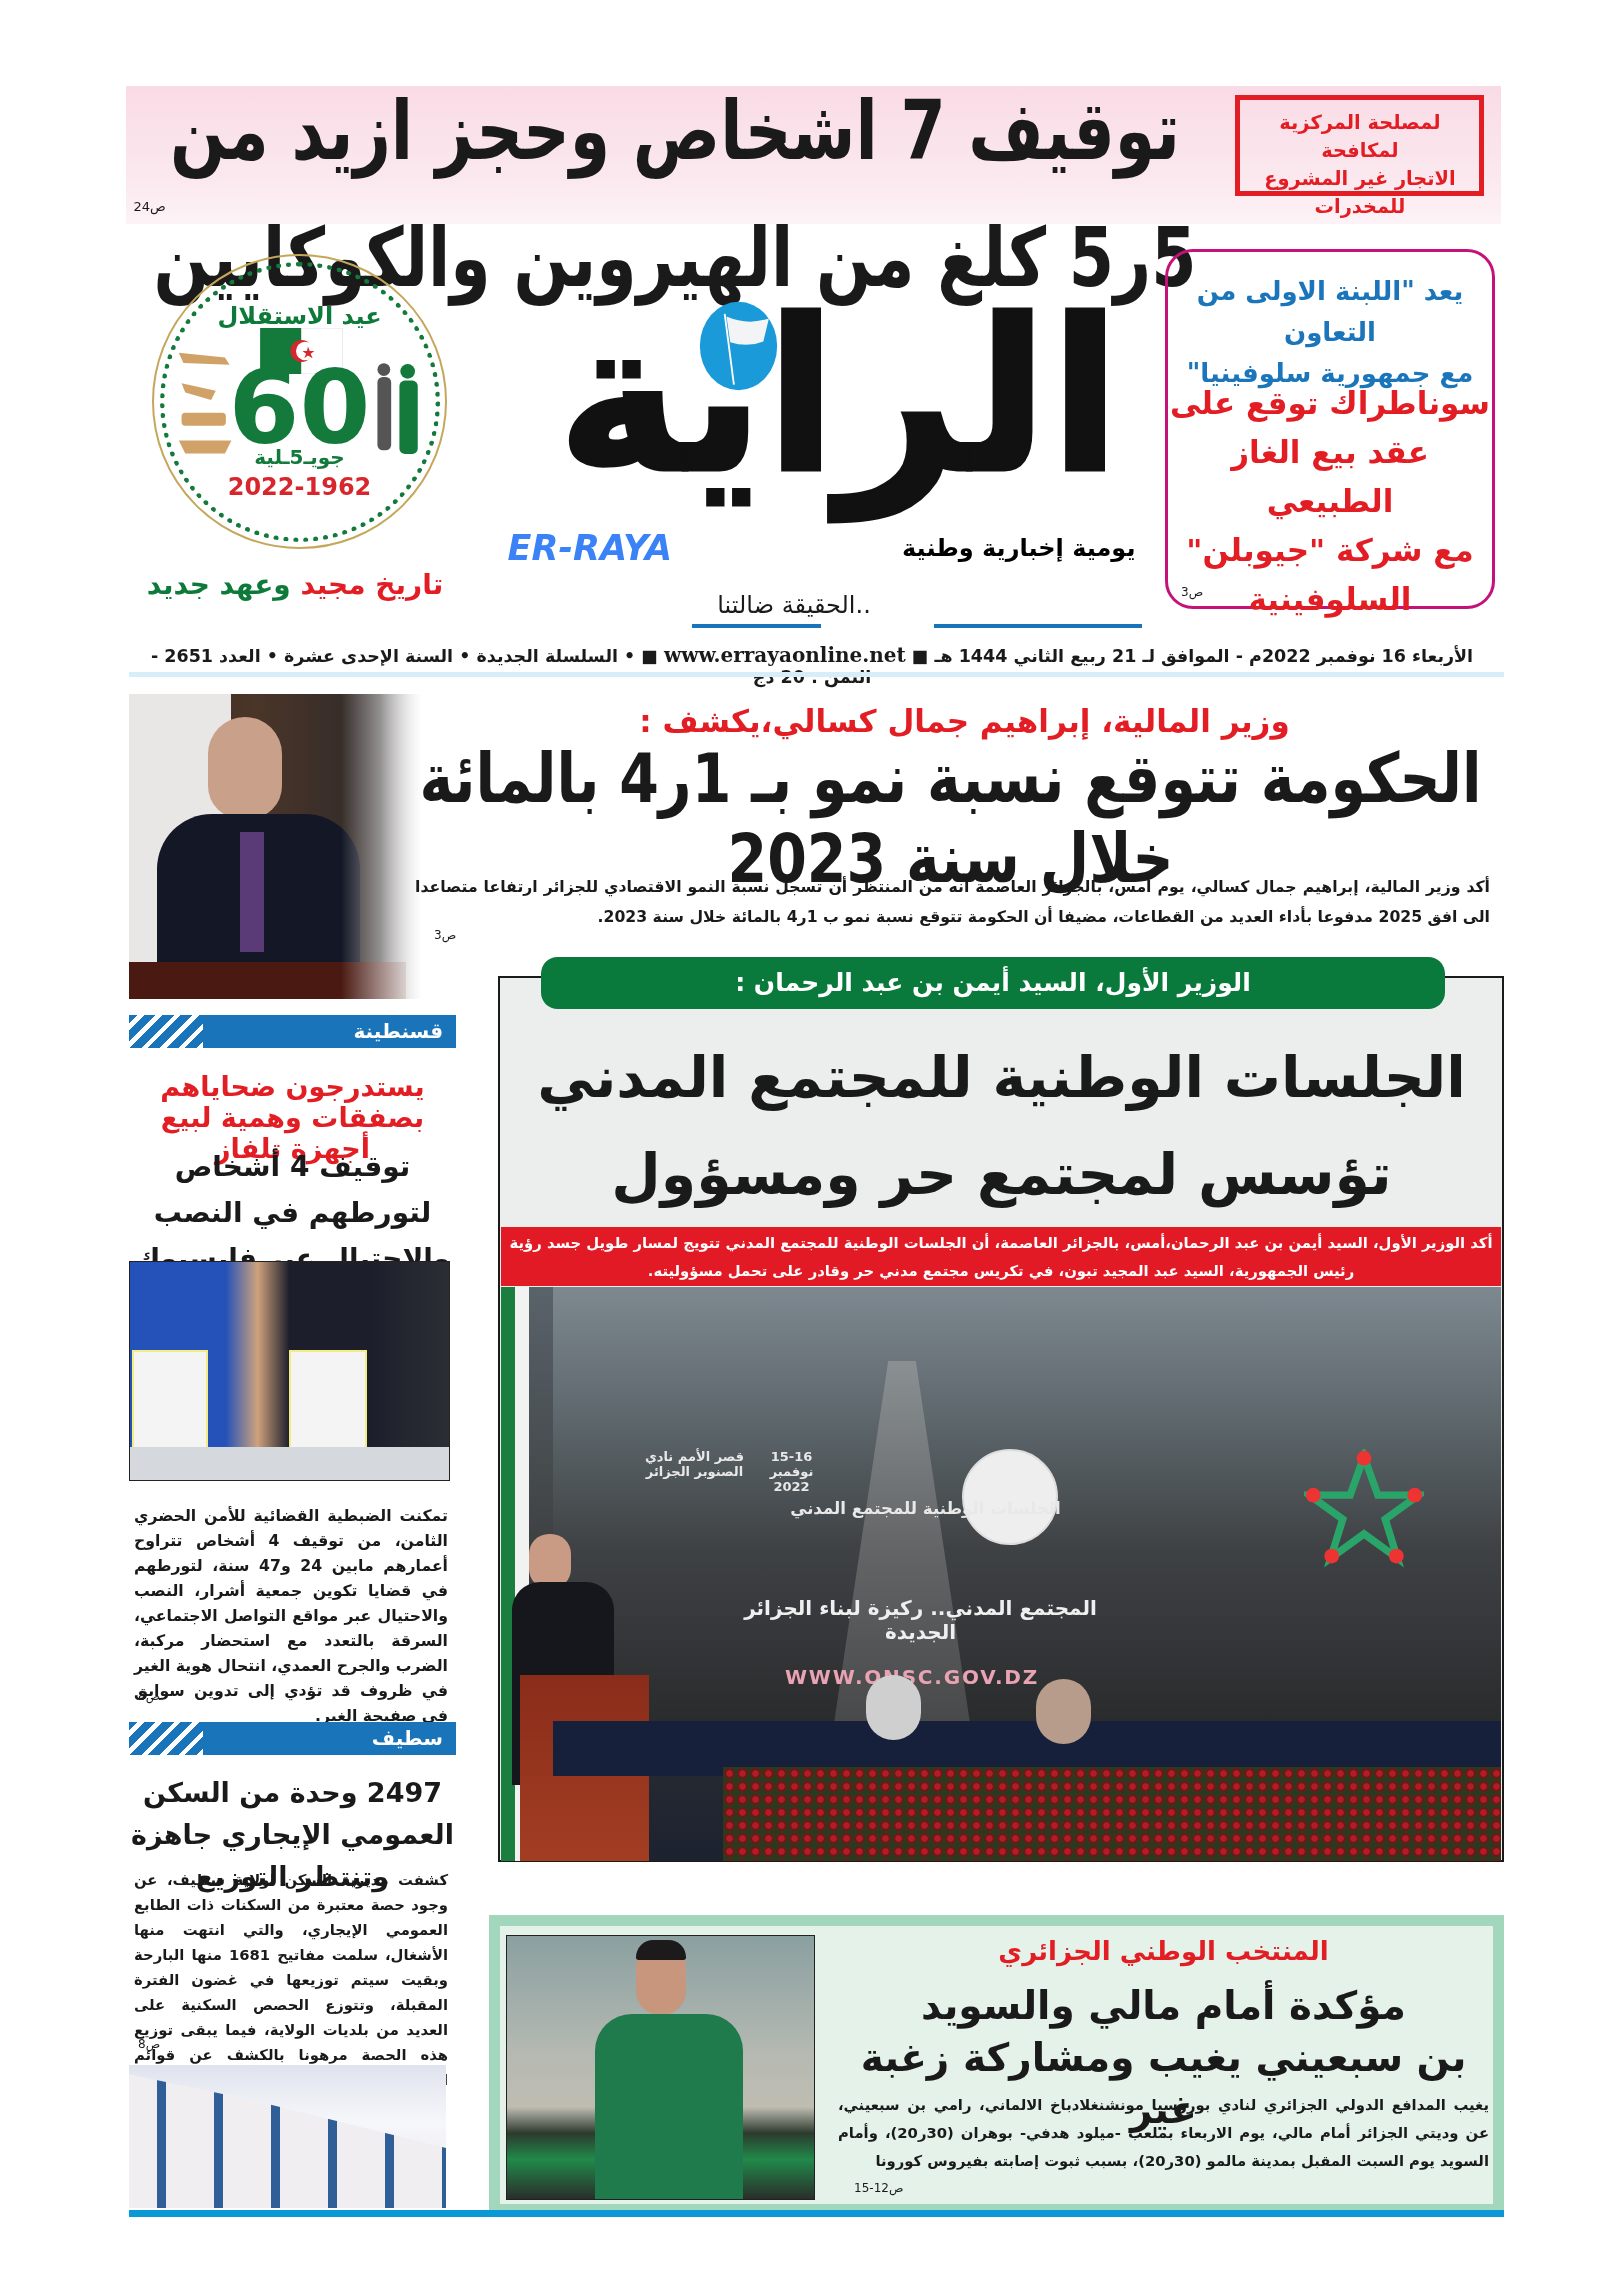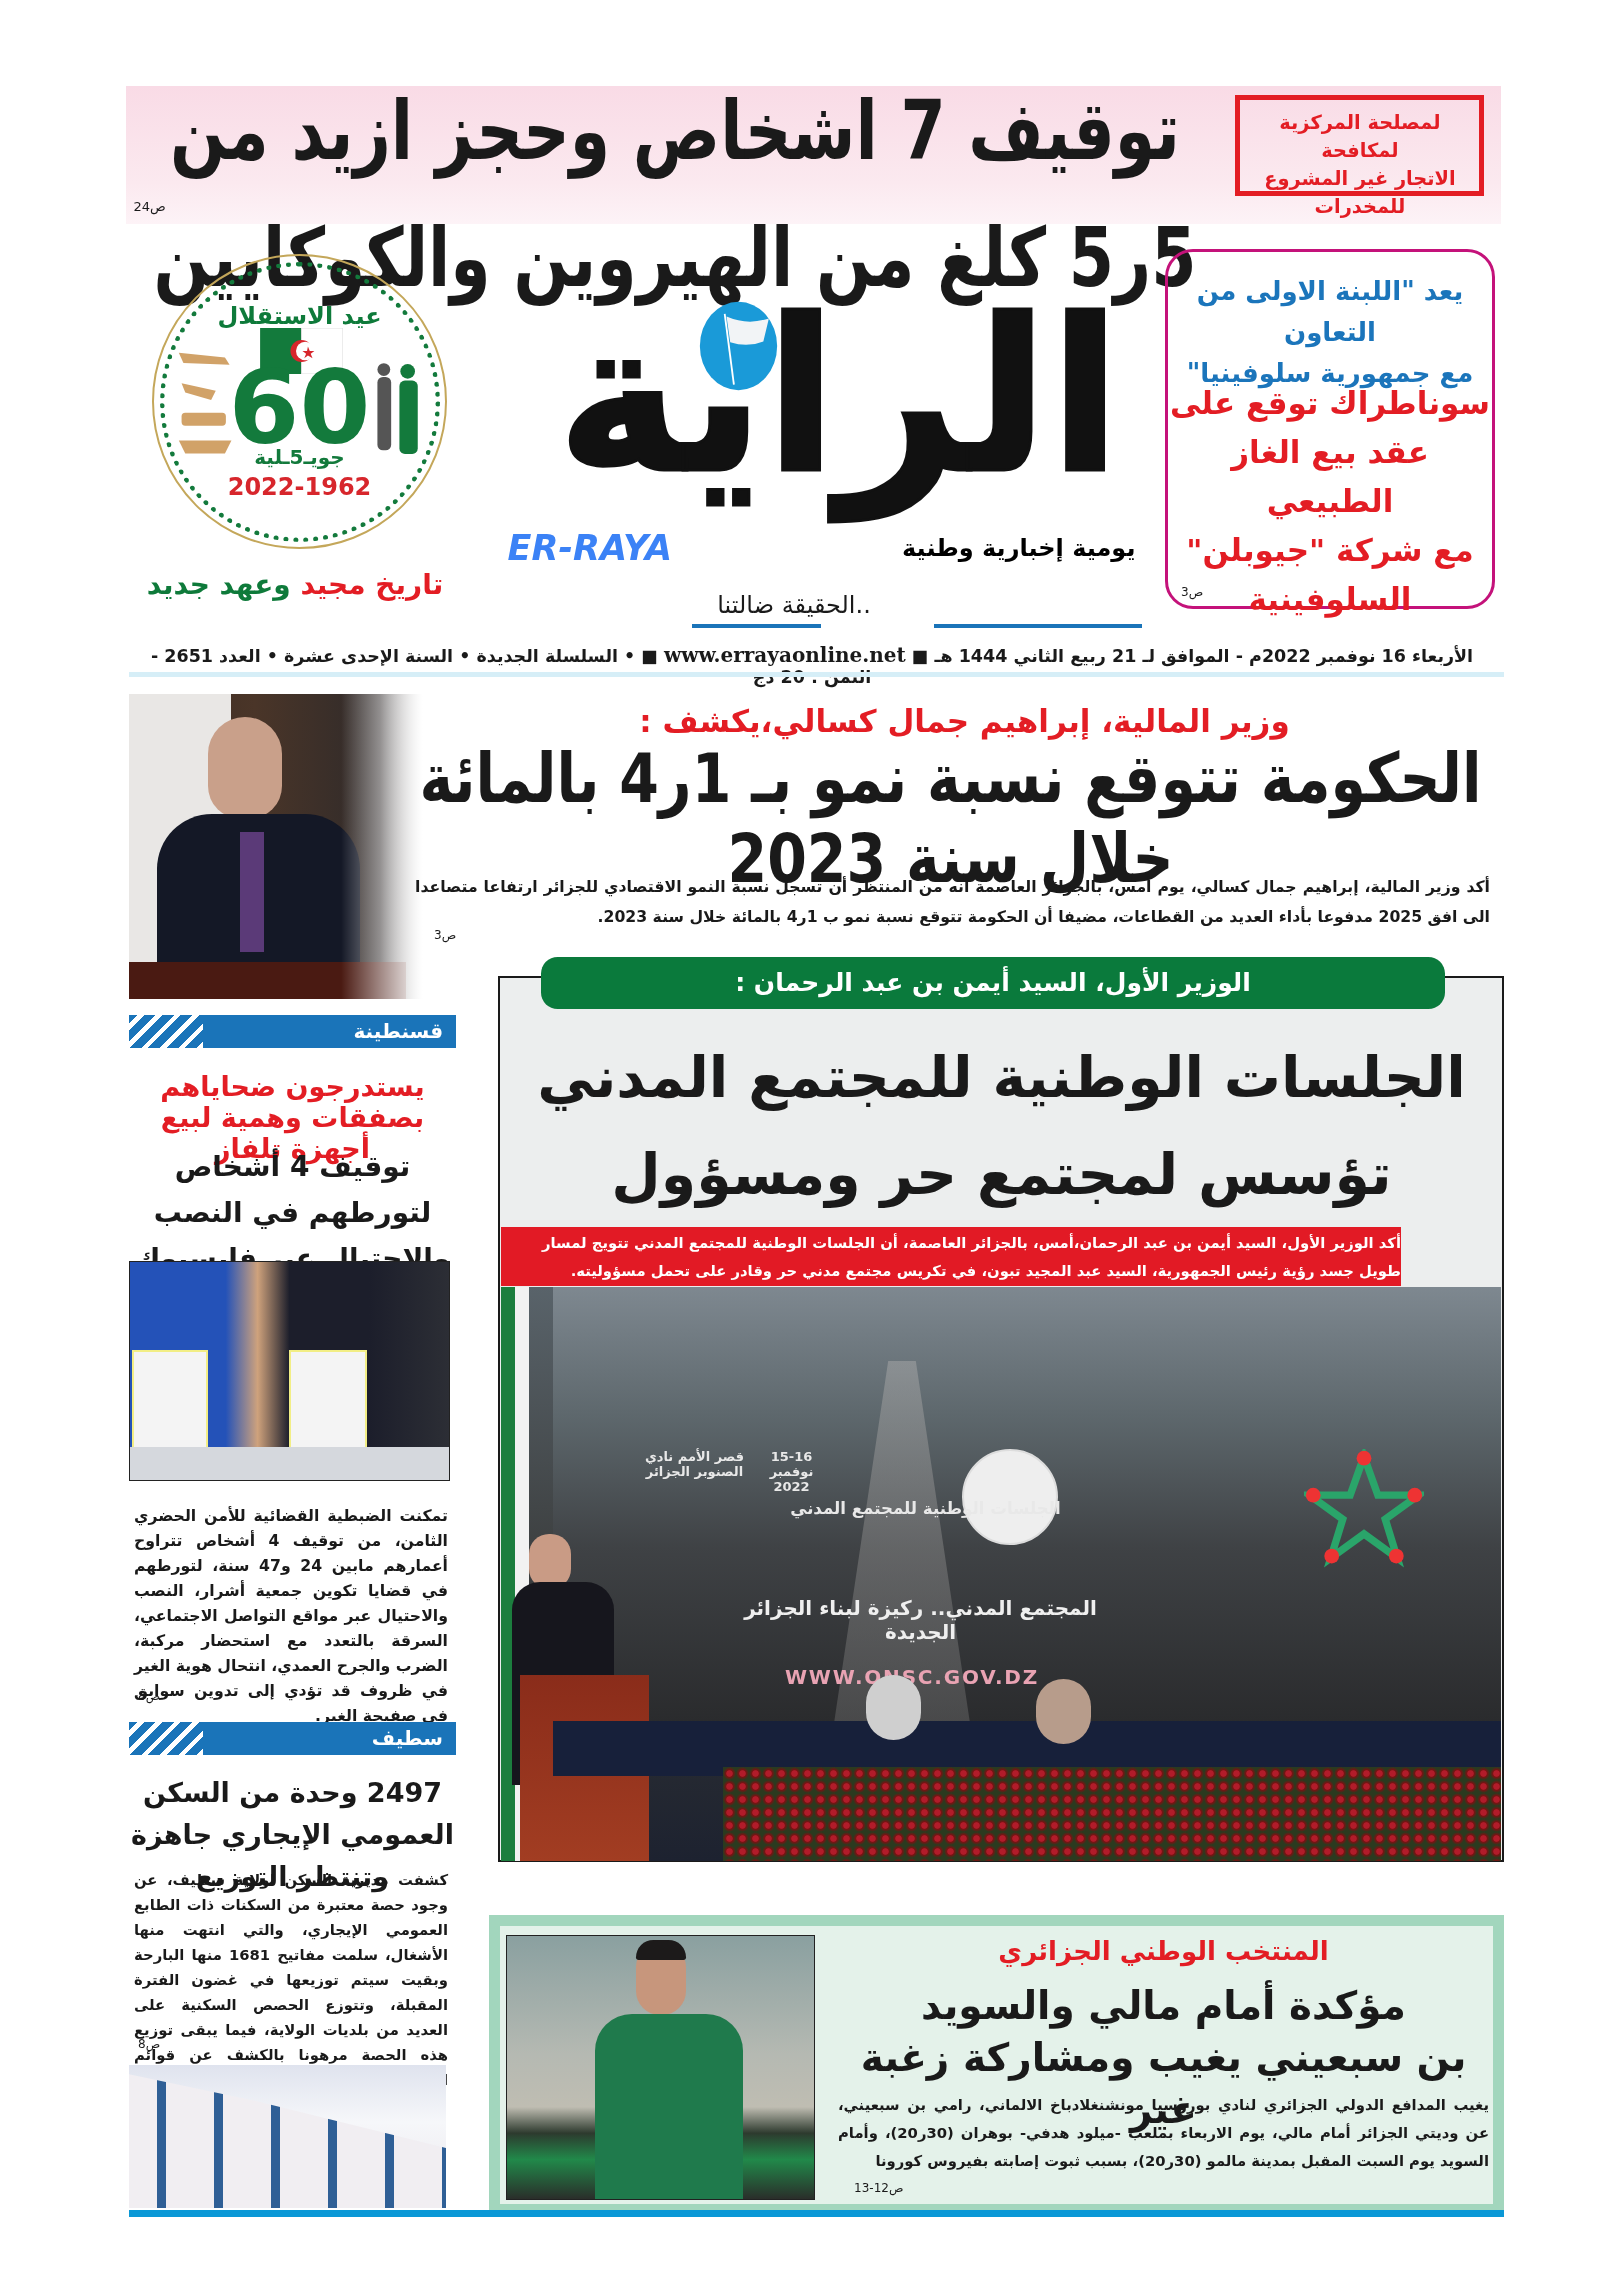--- a/index.html
+++ b/index.html
@@ -57,22 +57,22 @@
       font-size: 15.7px; font-weight: bold; line-height: 29.5px; }
     #finance-pageref { left: 434px; top: 928px; font-size: 12px; }
 
     
     #main-frame { left: 498px; top: 976px; width: 1006px; height: 886px; border: 2.8px solid #1a1a1a;
       border-top: 2.8px solid #1a1a1a; background: #eceeee; box-sizing: border-box; }
     #main-kicker { left: 541px; top: 957px; width: 904px; height: 52px; border-radius: 16.6px;
       background: #0a7a3c; color: #fff; text-align: center; font-size: 25px; font-weight: bold; line-height: 52px; }
     #main-headline { left: 503px; top: 1029px; width: 997px; text-align: center; font-size: 57px;
       font-weight: 900; line-height: 97px; }
-    #main-deck { left: 501px; top: 1227px; width: 900px; height: 57px; background: #e21a25; color: #fff;
-      text-align: right; font-size: 14.8px; font-weight: bold; line-height: 28px; padding-top: 1.8px; }
+    #main-deck { left: 501px; top: 1227px; width: 1000px; height: 57px; background: #e21a25; color: #fff;
+      text-align: center; font-size: 14.8px; font-weight: bold; line-height: 28px; padding-top: 1.8px; }
     #main-photo { left: 501px; top: 1287px; width: 1000px; height: 574px; overflow: hidden;
       background: linear-gradient(#59636a 0%, #3e4142 45%, #2c2f33 70%, #1d2230 100%); }
 
     
     .section-bar { height: 33px; background: #1a74b9; color: #fff; font-weight: bold; font-size: 20px;
       text-align: right; padding-right: 13px; line-height: 33px; box-sizing: border-box; }
     .section-bar .stripes { position: absolute; left: 0; top: 0; width: 74px; height: 33px;
       background: repeating-linear-gradient(-45deg, #fff 0 4.6px, #1a74b9 4.6px 13px); }
     #const-bar { left: 129px; top: 1015px; width: 327px; }
     #const-kicker { left: 129px; top: 1071px; width: 327px; text-align: center; color: #e31d24;
@@ -272,16 +272,16 @@
   <div class="abs" style="left:129px;top:7.4px;width:50px;height:72px;border-radius:24px;background:#c7967c;"></div>
   <div class="abs" style="left:129px;top:3.7px;width:50px;height:20px;border-radius:24px 24px 3.7px 3.7px;background:#1c1a1a;"></div>
   <div class="abs" style="left:88px;top:78px;width:148px;height:185px;border-radius:37px 37px 0 0;background:#1f7a4c;"></div>
 </div>
 <div id="sports-kicker" class="abs rtl">المنتخب الوطني الجزائري</div>
 <div id="sports-headline" class="abs rtl">
   <div>مؤكدة أمام مالي والسويد</div>
   <div>بن سبعيني يغيب ومشاركة زغبة غير</div>
 </div>
 <div id="sports-body" class="abs rtl">يغيب المدافع الدولي الجزائري لنادي بوروسيا مونشنغلادباخ الالماني، رامي بن سبعيني، عن وديتي الجزائر أمام مالي، يوم الاربعاء بملعب -ميلود هدفي- بوهران (30ر20)، وأمام السويد يوم السبت المقبل بمدينة مالمو (30ر20)، بسبب ثبوت إصابته بفيروس كورونا</div>
-<div id="sports-pageref" class="abs rtl">ص12-13</div>
+<div id="sports-pageref" class="abs rtl">ص12-15</div>
 
 <div id="bottom-rule" class="abs"></div>
 
 
 </body></html>

